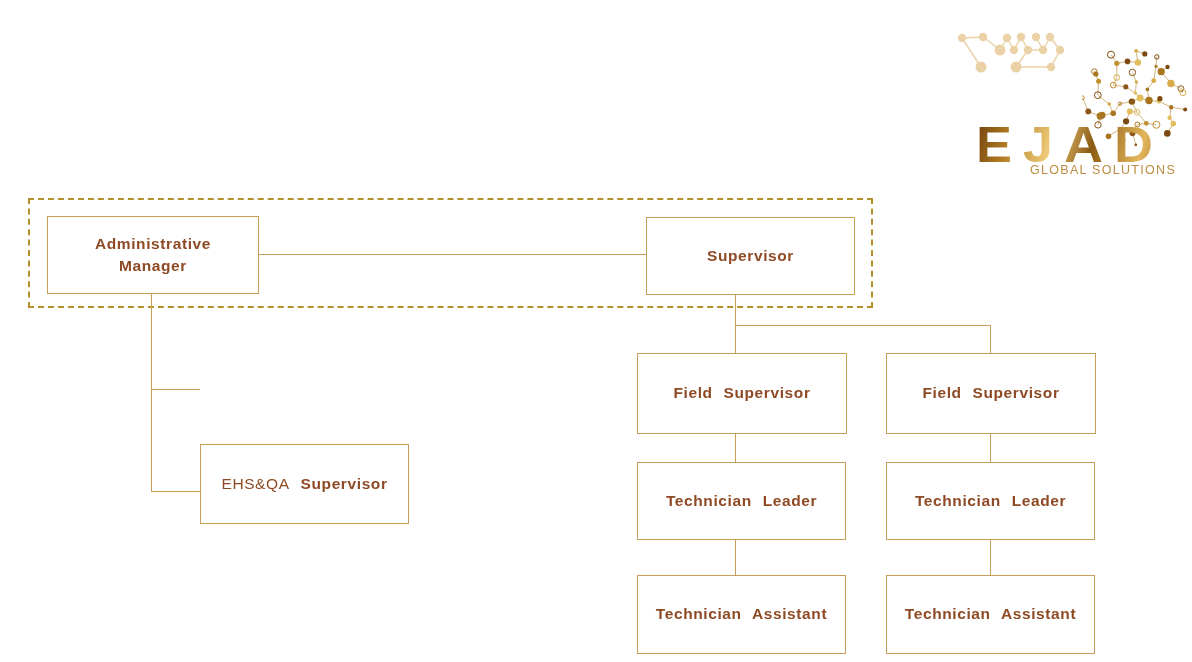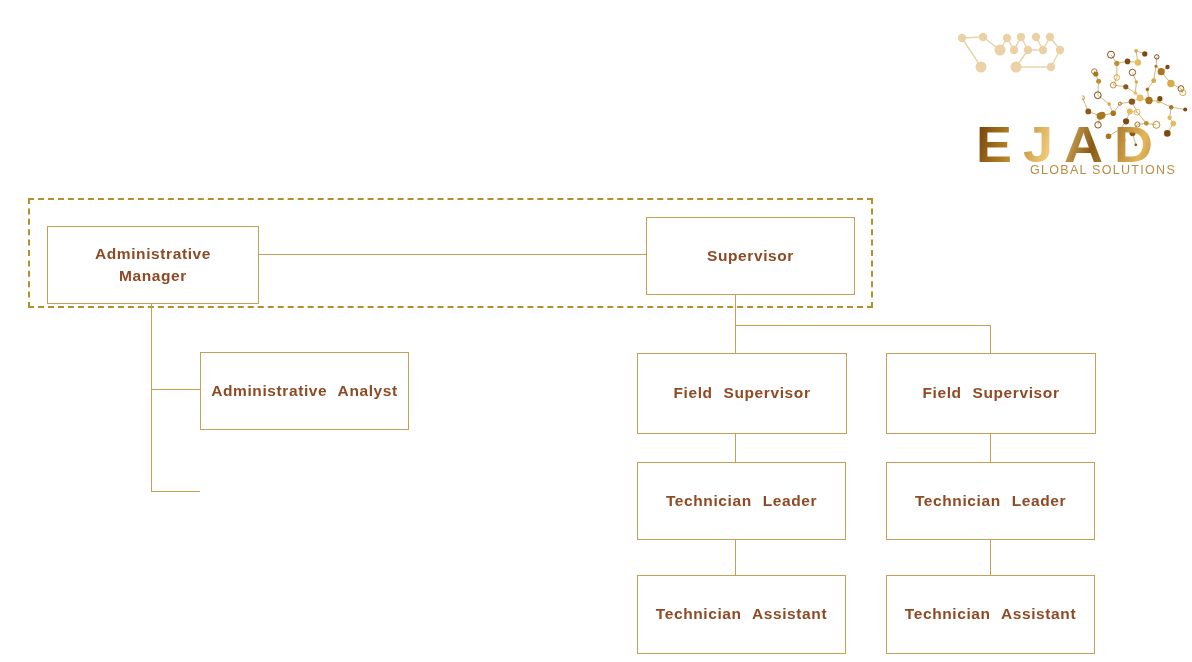--- a/index.html
+++ b/index.html
@@ -30,21 +30,21 @@
   .c-analyst    {left:151px;top:389px;width:49px;height:1px;}
   .c-ehs        {left:151px;top:491px;width:49px;height:1px;}
   .c-coord-drop {left:735px;top:293px;width:1px;height:60px;}
   .c-branch     {left:735px;top:325px;width:255px;height:1px;}
   .c-fsb-drop   {left:990px;top:325px;width:1px;height:28px;}
   .c-fsa-tla    {left:735px;top:432px;width:1px;height:30px;}
   .c-fsb-tlb    {left:990px;top:432px;width:1px;height:30px;}
   .c-tla-taa    {left:735px;top:538px;width:1px;height:37px;}
   .c-tlb-tab    {left:990px;top:538px;width:1px;height:37px;}
   
-  .b-am  {left:47px; top:226px;width:210px;height:76px;}
+  .b-am  {left:47px; top:216px;width:210px;height:76px;}
   .b-co  {left:646px;top:217px;width:207px;height:76px;}
   .b-aa  {left:200px;top:352px;width:207px;height:76px;}
   .b-eq  {left:200px;top:444px;width:207px;height:78px;}
   .b-fsa {left:637px;top:353px;width:208px;height:79px;}
   .b-fsb {left:886px;top:353px;width:208px;height:79px;}
   .b-tla {left:637px;top:462px;width:207px;height:76px;}
   .b-tlb {left:886px;top:462px;width:207px;height:76px;}
   .b-taa {left:637px;top:575px;width:207px;height:77px;}
   .b-tab {left:886px;top:575px;width:207px;height:77px;}
   
@@ -228,24 +228,24 @@
   <div class="conn c-tlb-tab"></div>
 
   <div class="box b-am">
     <span class="wrap-narrow">Administrative Manager</span>
   </div>
 
   <div class="box b-co">
     <span>Supervisor</span>
   </div>
 
-  <div class="box b-aa">
-    <span>Administrative Analyst</span>
-  </div>
-
+
+  <div class="box b-eq">
+    <span><span class="light">EHS&amp;QA</span>&nbsp;<span>Supervisor</span></span>
+  </div>
 
   <div class="box b-fsa">
     <span>Field Supervisor</span>
   </div>
 
   <div class="box b-fsb">
     <span>Field Supervisor</span>
   </div>
 
   <div class="box b-tla">

